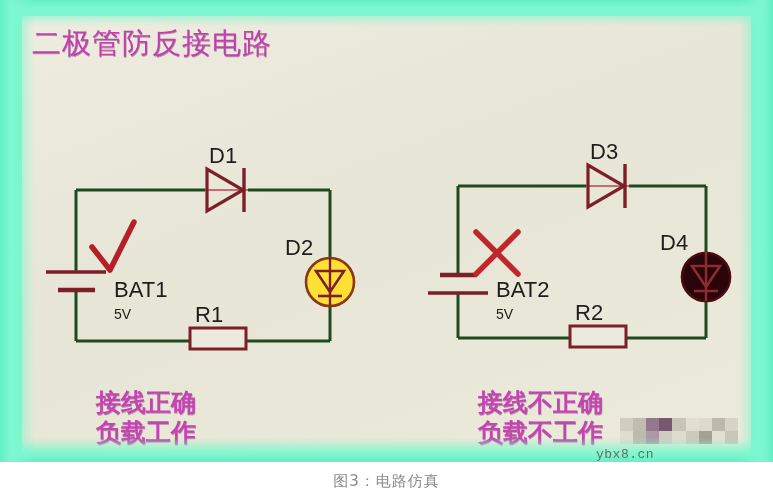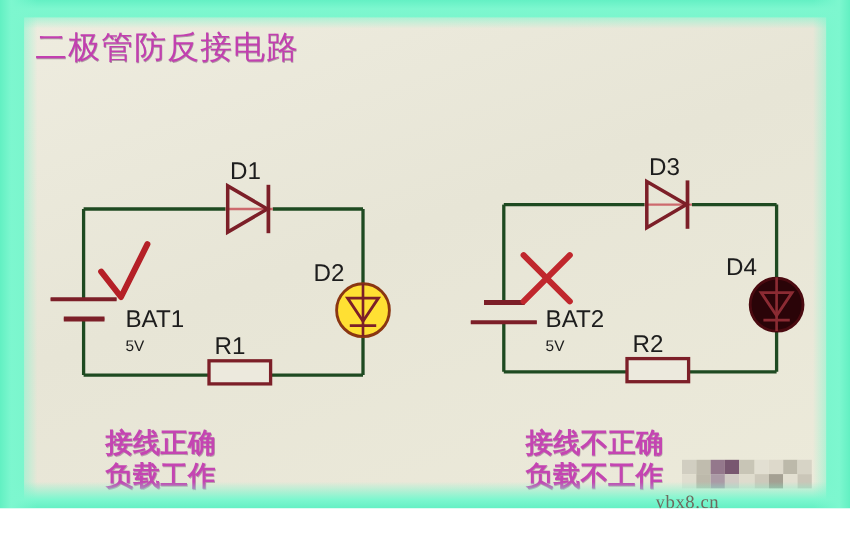--- a/index.html
+++ b/index.html
@@ -114,22 +114,22 @@
     opacity: 0.92;
   }
   .mosaic i { display: block; }
 
   
   .site-watermark {
     position: absolute;
     z-index: 6;
     left: 596px;
     top: 447px;
-    font-family: Liberation Serif, serif;
-    font-size: 17px;
+    font-family: Liberation Mono, monospace;
+    font-size: 13px;
     letter-spacing: 0.5px;
     color: #6e6a5e;
     white-space: nowrap;
   }
 
   
   .caption {
     position: absolute;
     left: 0;
     top: 462px;
@@ -314,14 +314,17 @@
         <i style="background:#dedbcd"></i>
         <i style="background:#cbc7b9"></i>
       <i style="background:#9e9a8d"></i>
         <i style="background:#e3e0d2"></i>
         <i style="background:#c8c4b6"></i>
     </div>
 
     <div class="site-watermark">ybx8.cn</div>
   </div>
 
+  <div class="caption">
+    <span class="caption-text">图3：电路仿真</span>
+  </div>
 
 </div>
 
 </body></html>

